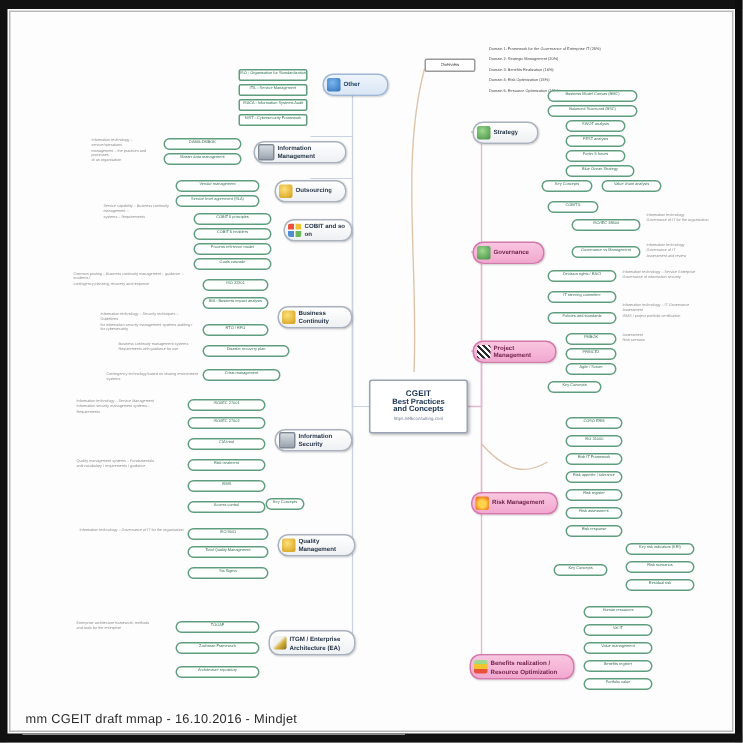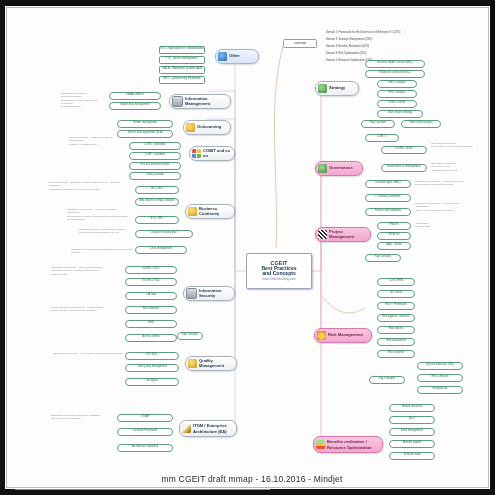--- a/index.html
+++ b/index.html
@@ -9,21 +9,21 @@
   .topbar{position:absolute;left:0;top:0;width:495px;height:6px;background:#111111;}
   .botbar{position:absolute;left:0;top:489px;width:495px;height:6px;background:#111111;}
   .leftbar{position:absolute;left:0;top:0;width:5px;height:495px;background:#111111;}
   .rightbar{position:absolute;left:490px;top:0;width:5px;height:495px;background:#0d0d0d;}
 
   .page{position:absolute;left:6px;top:7px;width:483px;height:481px;background:#fdfdfd;
         border:1px solid #b9b9b9;box-sizing:border-box;}
   .canvas{position:absolute;left:14px;top:8px;width:455px;height:448px;overflow:hidden;}
 
   .footer{position:absolute;left:10px;top:466px;width:470px;height:16px;
-          font-size:8.5px;color:#2b2b2b;letter-spacing:.2px;white-space:nowrap;text-align:center;}
+          font-size:8.5px;color:#2b2b2b;letter-spacing:.2px;white-space:nowrap;}
   .footline{position:absolute;left:8px;top:481px;width:255px;height:1px;background:#8d8d8d;}
 
   svg.wires{position:absolute;left:0;top:0;width:455px;height:448px;}
 
   
   .node{position:absolute;box-sizing:border-box;display:flex;align-items:center;
         justify-content:center;text-align:center;line-height:1.02;}
   .nlabel{display:block;overflow:hidden;}
 
   

